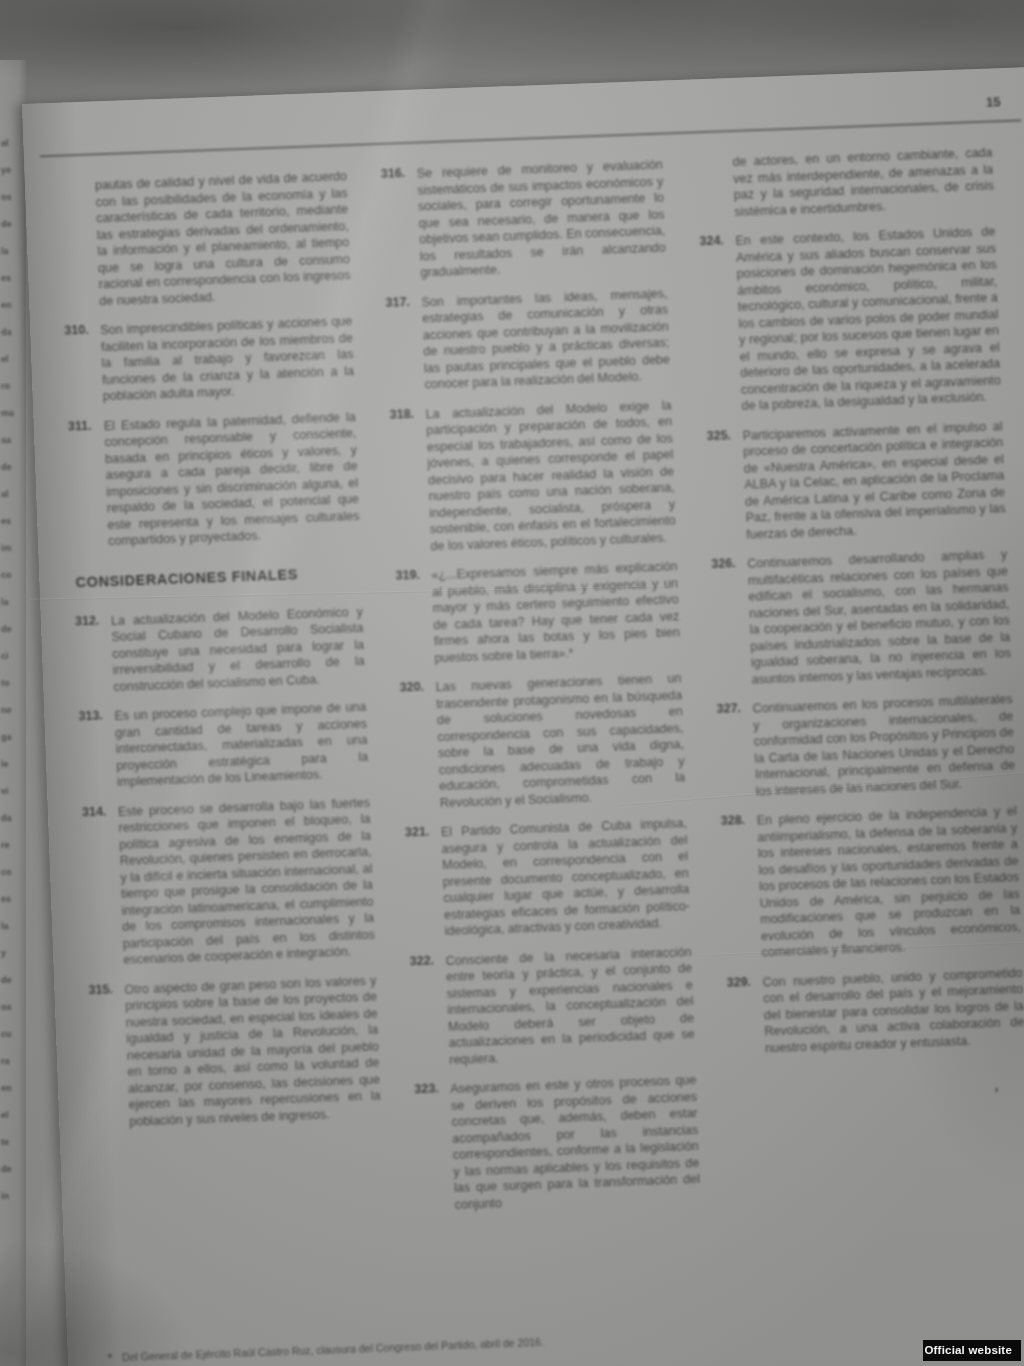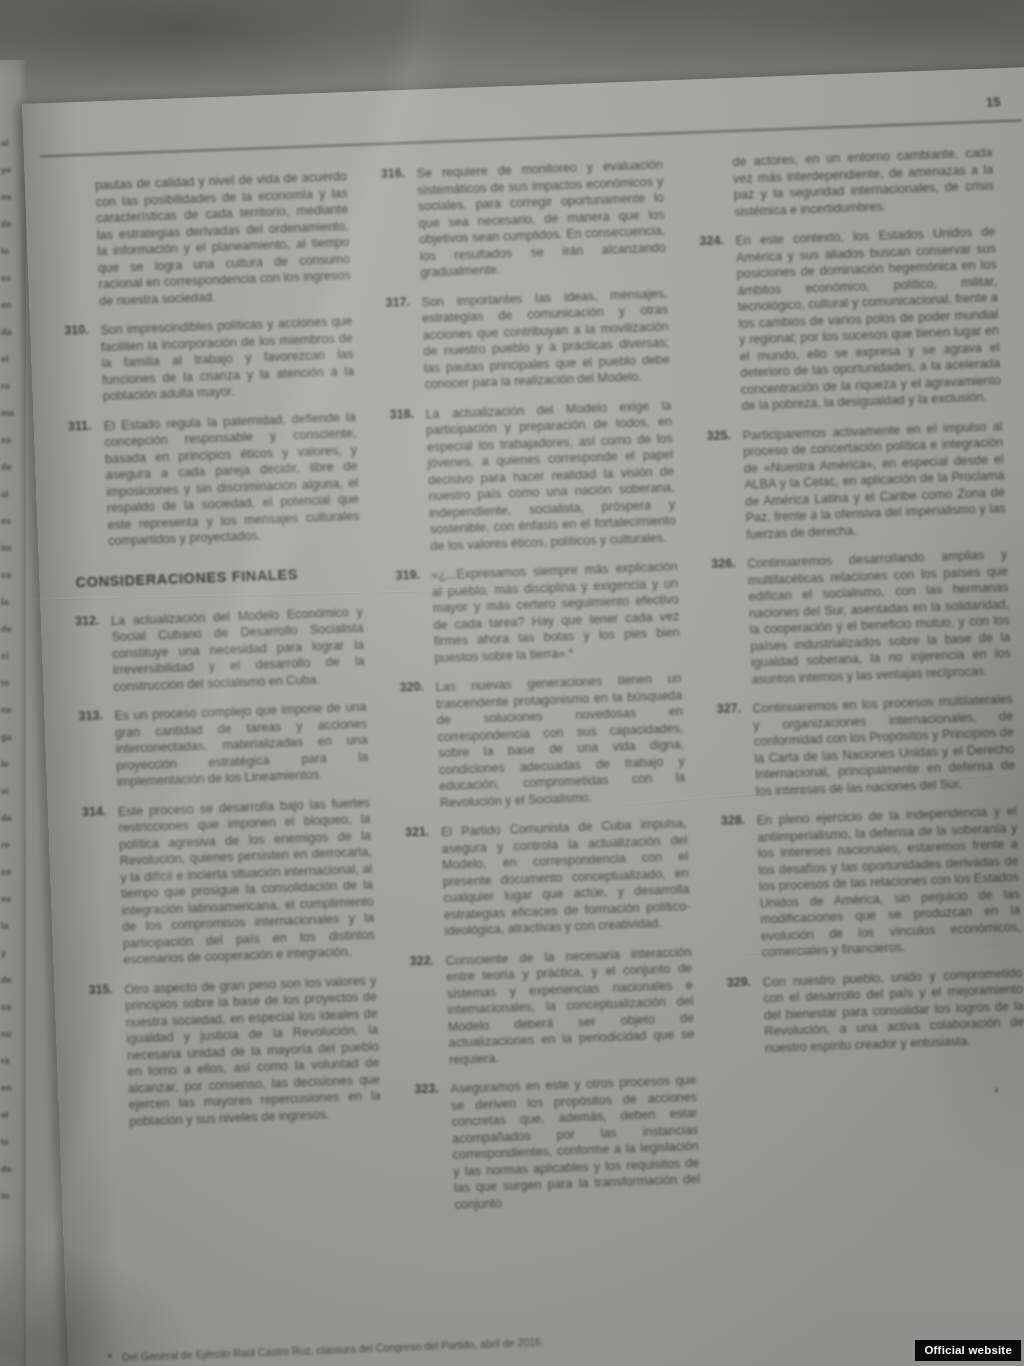--- a/index.html
+++ b/index.html
@@ -64,21 +64,21 @@
      opacity:.45;filter:blur(.4px);}
   .crease1{left:30px;top:592px;width:640px;transform:rotate(-1.2deg);}
   .crease2{left:620px;top:788px;width:404px;transform:rotate(-4.5deg);}
   .crease3{left:700px;top:948px;width:324px;transform:rotate(-2.2deg);opacity:.3;}
   .ink-mark{position:absolute;left:992px;top:1086px;width:10px;height:26px;z-index:4;
      color:#3a3a3a;font-size:20px;font-weight:bold;filter:blur(.8px);transform:rotate(8deg);}
 
   
   .watermark{position:absolute;right:3px;bottom:5px;z-index:9;
      background:#0a0a0a;color:#f4f4f4;font-size:11.5px;font-weight:bold;
-     padding:4px 9px 5px 9px;letter-spacing:.2px;filter:blur(.3px);}
+     padding:4px 9px 5px 1px;letter-spacing:.2px;filter:blur(.3px);}
 </style>
 </head>
 <body>
 
 <div class="photo">
 
   <div class="edge-strip">
     <div class="edge-frags">
         <div>al</div>
         <div>ye</div>

